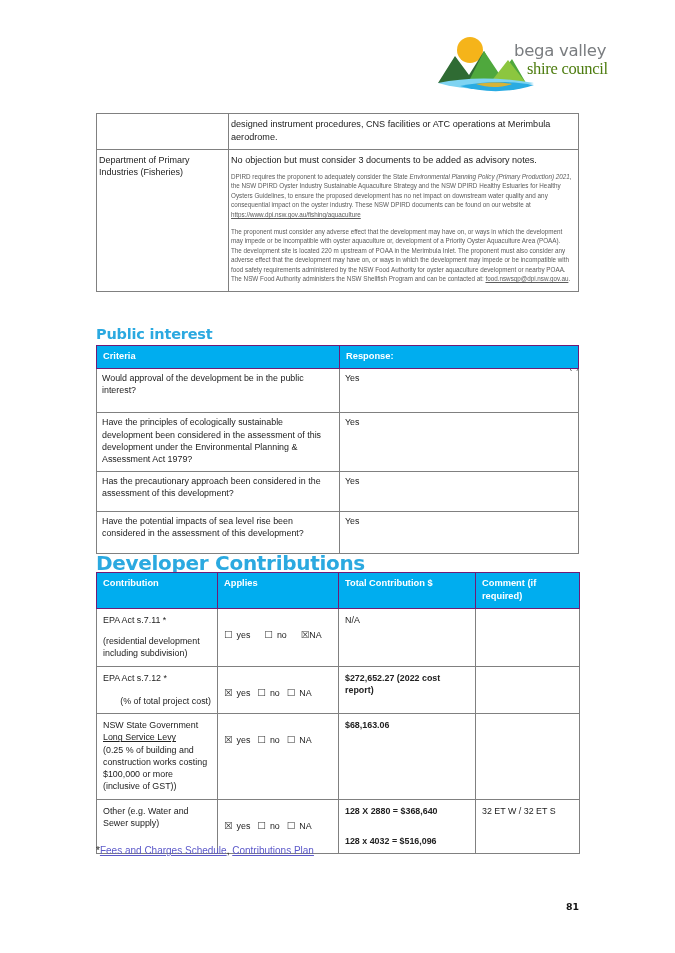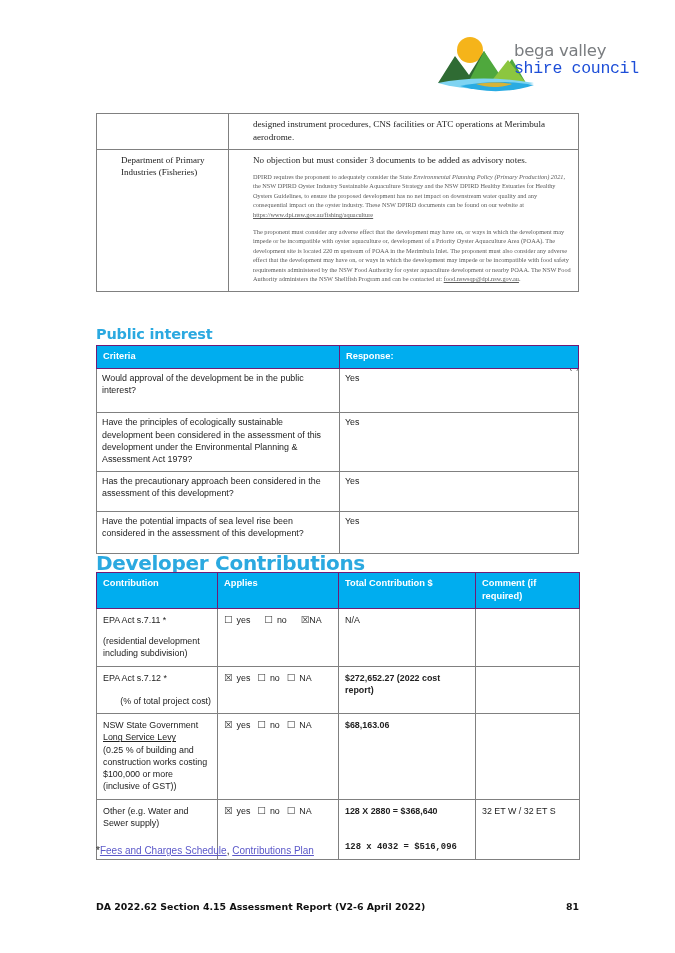--- a/index.html
+++ b/index.html
@@ -47,22 +47,23 @@
   }
   .logo-line1 {
     font-size: 16.5px;
     letter-spacing: -0.3px;
     color: #7a7d80;
     font-family: "DejaVu Sans", sans-serif;
   }
   .logo-line2 {
     font-size: 16.5px;
     letter-spacing: -0.3px;
-    color: #1d4ed8;
-    font-family: Liberation Mono, monospace;
+    color: #4d7c0f;
+    font-family: Liberation Serif, serif;
+    margin-left: 13px;
   }
 
   
   table {
     border-collapse: collapse;
     table-layout: fixed;
     width: 100%;
   }
   td, th {
     border: 1px solid #808080;
@@ -83,21 +84,21 @@
   }
 
   
   .tbl1 {
     position: absolute;
     left: 96px;
     top: 113px;
     width: 483px;
   }
   .tbl1 .c1 { width: 132px; }
-  .tbl1 td { font-size: 9px; padding: 4px 6px 5px 24px; font-family: Liberation Serif, serif; }
+  .tbl1 td { font-size: 9px; padding: 4px 6px 5px 2px; }
   .tbl1 .big { font-size: 9.1px; line-height: 1.42; }
   .fineprint {
     font-size: 6.3px;
     line-height: 1.52;
     color: #5a5a5a;
     margin-top: 5px;
     text-align: left;
   }
   .fineprint p { margin: 0 0 7px 0; }
   .fineprint p:last-child { margin-bottom: 2px; }
@@ -154,26 +155,27 @@
     left: 96px;
     top: 572px;
     width: 483px;
   }
   .tbl3 .c1 { width: 121px; }
   .tbl3 .c2 { width: 121px; }
   .tbl3 .c3 { width: 137px; }
   .tbl3 .c4 { width: 104px; }
   .tbl3 td { padding: 5px 6px 6px 6px; }
   .tbl3 .amt { font-weight: bold; }
-  .tbl3 .amt2 { font-weight: bold; margin-top: 24px; font-family: Liberation Mono, monospace; }
+  .tbl3 .amt2 { font-weight: bold; margin-top: 18px; }
   .gap { margin-top: 9px; }
   .gap-s { margin-top: 11px; text-align: right; }
   .cbrow {
     white-space: nowrap;
     font-size: 8.9px;
+    margin-top: 15px;
   }
   .cb {
     display: inline-block;
     font-family: "DejaVu Sans", sans-serif;
     font-size: 9.5px;
     color: #333;
     line-height: 1;
   }
   .cbgap-wide { display: inline-block; width: 14px; }
   .cbgap { display: inline-block; width: 7px; }
@@ -372,16 +374,15 @@
         </td>
         <td>32 ET W / 32 ET S</td>
       </tr>
     </tbody>
   </table>
 
   <div class="footlinks"><span class="star">*</span><a href="#">Fees and Charges Schedule</a><span>, </span><a href="#">Contributions Plan</a></div>
 
   <div class="pagefooter">
     <span class="right">81</span>
-    <span>DA 2022.62 Section 4.15 Assessment Report (V2-6 April 2022)</span>
   </div>
 
 </div>
 
 </body></html>

